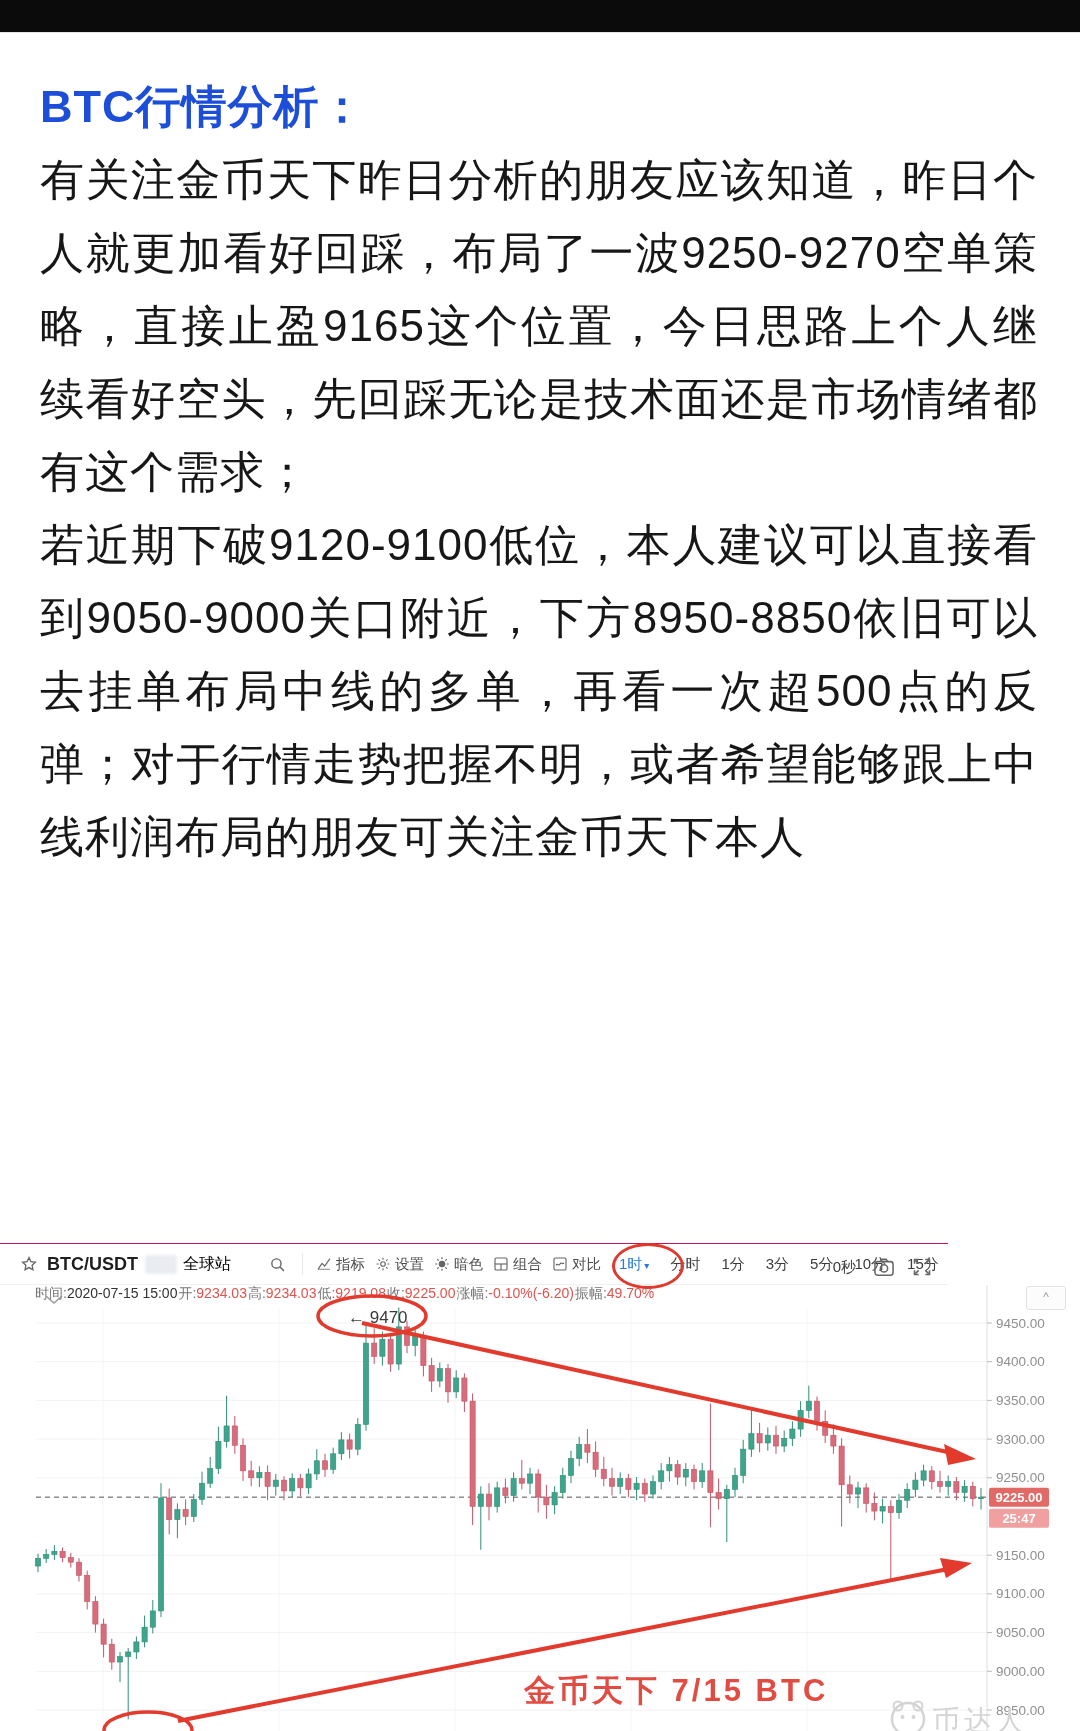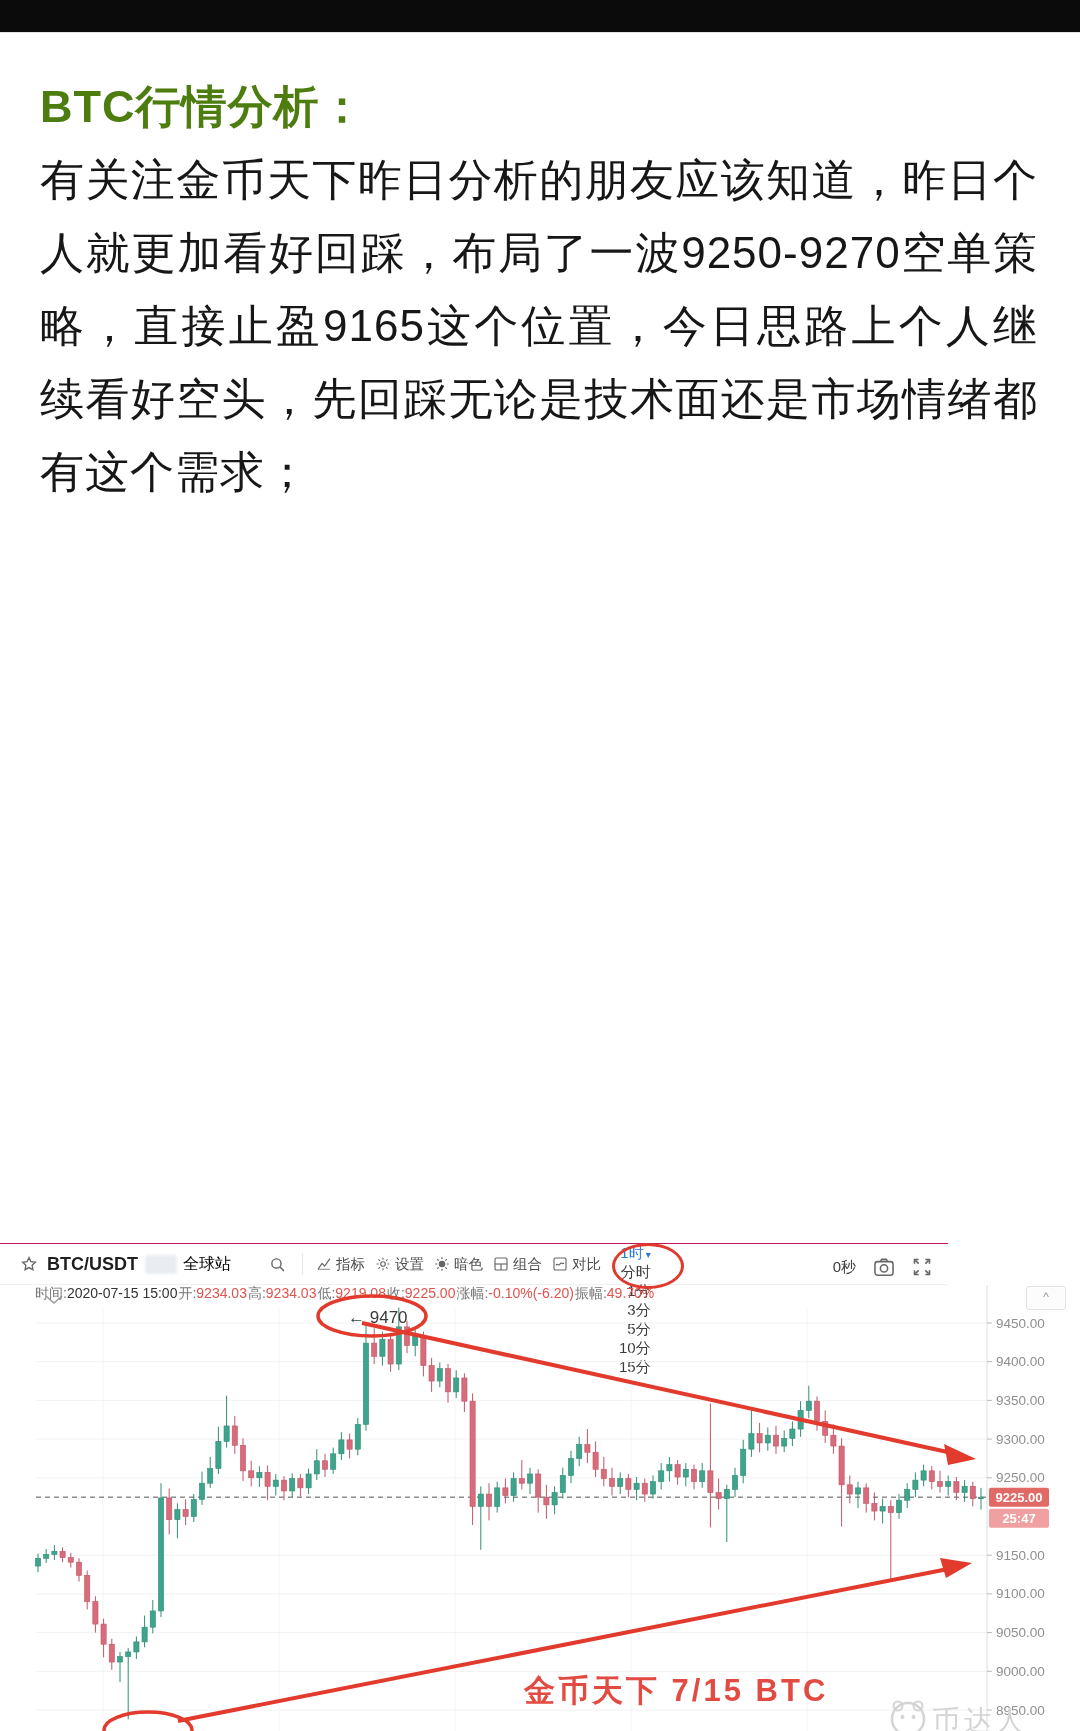--- a/index.html
+++ b/index.html
@@ -12,21 +12,21 @@
     position:absolute;left:0;top:0;width:1080px;height:32px;
     background:#0b0b0b;border-bottom:1px solid #e3e3e3;
   }
   .article{
     position:absolute;left:40px;right:42px;top:70px;
     color:#171717;font-size:44px;line-height:73px;
     text-align:justify;text-justify:inter-ideograph;
     letter-spacing:1px;
   }
   .article h1{
-    font-size:45px;line-height:73px;margin:0;color:#4d7c0f;
+    font-size:45px;line-height:73px;margin:0;color:#1d4ed8;
     font-weight:700;text-align:left;letter-spacing:1px;
   }
   .article p{margin:0;}
   
   .chart-widget{
     position:absolute;left:0;top:1243px;width:948px;height:488px;
     border-top:1px solid #be185d;background:#fff;
   }
   .toolbar{
     position:relative;height:40px;border-bottom:1px solid #f0f0f0;
@@ -36,21 +36,21 @@
   .toolbar .pair{font-weight:700;font-size:18px;color:#1f1f1f;margin-left:9px;}
   .toolbar .blurbox{
     width:32px;height:19px;background:#e9edf2;border-radius:3px;
     margin-left:7px;filter:blur(1.5px);
   }
   .toolbar .market{font-size:16px;color:#000000;margin-left:6px;}
   .toolbar .search{margin-left:38px;}
   .toolbar .tb-divider{width:1px;height:22px;background:#e8e8e8;margin-left:16px;}
   .menu{display:flex;gap:10px;margin-left:13px;align-items:center;}
   .menu-item{display:flex;align-items:center;gap:4px;cursor:pointer;font-size:14.5px;color:#4c4c4c;}
-  .periods{position:absolute;left:619px;top:0;height:40px;display:flex;align-items:flex-end;font-size:15px;color:#3c3c3c;flex-direction:column;}
+  .periods{position:absolute;left:619px;top:0;height:40px;display:flex;align-items:center;gap:21px;font-size:15px;color:#3c3c3c;}
   .period{cursor:pointer;}
   .period.active{color:#2b7ad6;}
   .period .caret{font-style:normal;font-size:10px;color:#2b7ad6;margin-left:2px;}
   .tb-right{position:absolute;right:16px;top:3px;height:40px;display:flex;align-items:center;gap:17px;color:#3c3c3c;}
   .icon{display:inline-flex;align-items:center;justify-content:center;}
   .period-circle{
     position:absolute;left:612px;top:-1px;width:66px;height:40px;
     border:3px solid #e0392e;border-radius:50%;pointer-events:none;z-index:8;
   }
   .inforow{
@@ -68,20 +68,21 @@
   svg.chart-canvas{position:absolute;left:0;top:39px;width:1080px;height:449px;z-index:5;pointer-events:none;}
 </style>
 </head>
 <body>
 
 <div class="statusbar"></div>
 
 <div class="article">
   <h1>BTC行情分析：</h1>
   <p>有关注金币天下昨日分析的朋友应该知道，昨日个人就更加看好回踩，布局了一波9250-9270空单策略，直接止盈9165这个位置，今日思路上个人继续看好空头，先回踩无论是技术面还是市场情绪都有这个需求；</p>
+  <p>若近期下破9120-9100低位，本人建议可以直接看到9050-9000关口附近，下方8950-8850依旧可以去挂单布局中线的多单，再看一次超500点的反弹；对于行情走势把握不明，或者希望能够跟上中线利润布局的朋友可关注金币天下本人</p>
 </div>
 
 <div class="chart-widget">
   <div class="toolbar">
     <span class="icon">
       <svg width="18" height="18" viewBox="0 0 24 24" fill="none" stroke="#666" stroke-width="1.8">
         <path d="M12 3.5l2.6 5.4 5.9.8-4.3 4.1 1 5.8-5.2-2.8-5.2 2.8 1-5.8L3.5 9.7l5.9-.8z"></path>
       </svg>
     </span>
     <span class="pair">BTC/USDT</span>

